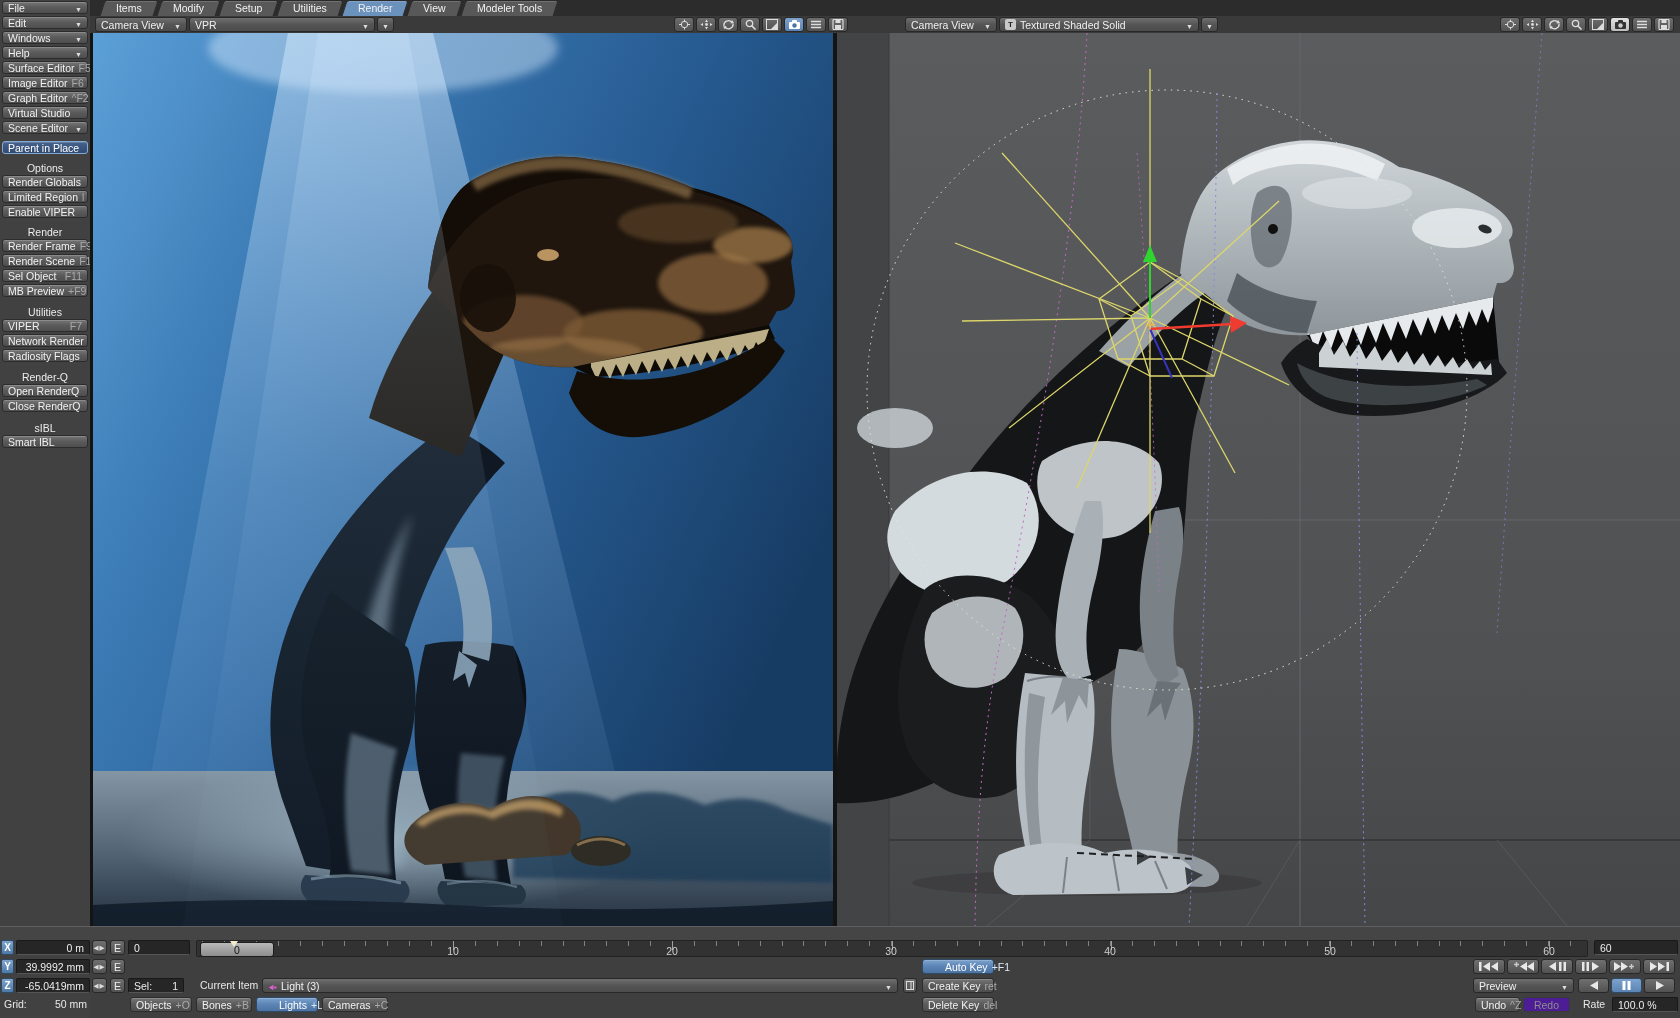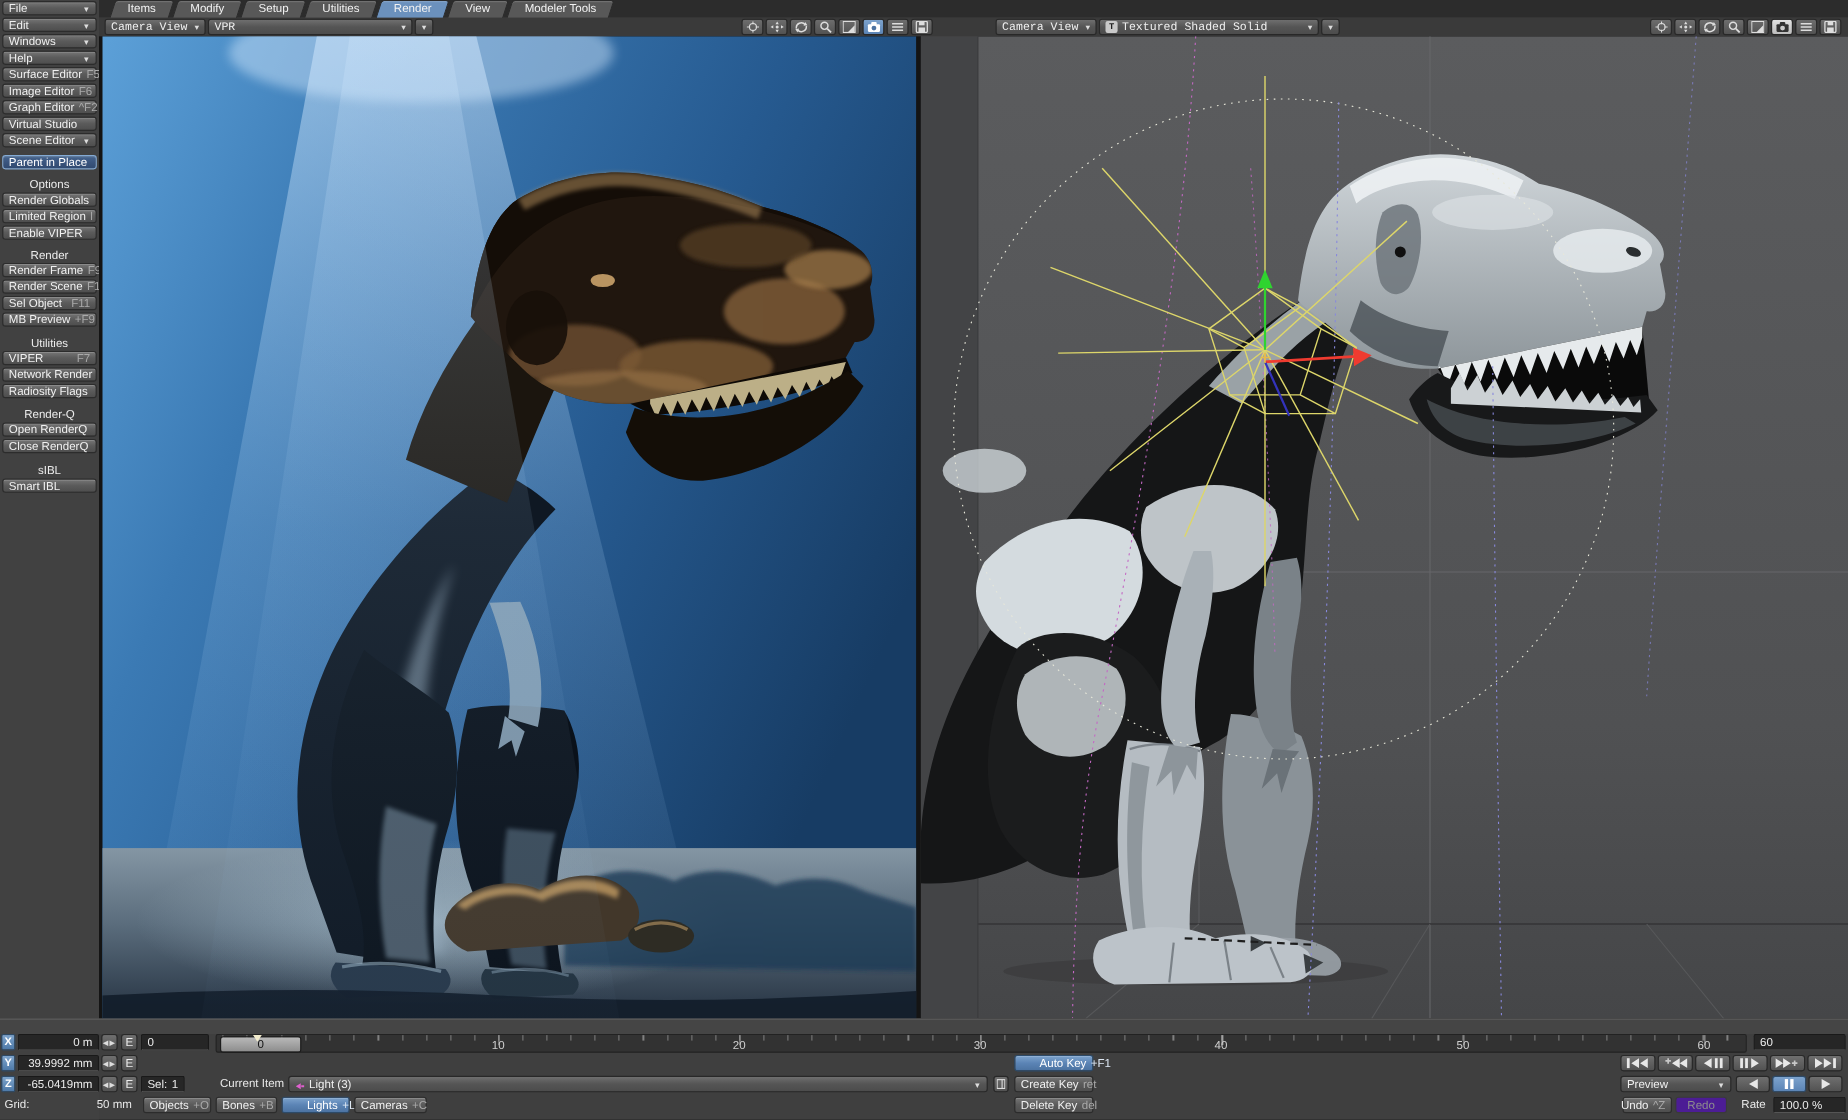--- a/index.html
+++ b/index.html
@@ -26,21 +26,21 @@
   .btn.selected{background:linear-gradient(#46648e,#3a557e 50%,#314a70);border:1px solid #84aad4;color:#fff;}
   #position-label{position:absolute;left:0;top:927px;width:80px;text-align:right;color:#e6e6e6;}
   
   #tabbar{position:absolute;left:90px;top:0;width:1590px;height:16px;background:#2c2c2c;display:flex;align-items:flex-start;padding-left:12px;box-sizing:border-box;}
   .tab{height:16px;line-height:15px;padding:0 13px;background:#585858;margin-right:3px;transform:skewX(-18deg);
        border:1px solid #2a2a2a;border-bottom:none;border-radius:3px 3px 0 0;box-shadow:inset 0 1px 0 rgba(255,255,255,.15);}
   .tab>span{display:block;transform:skewX(18deg);color:#f2f2f2;}
   .tab.active{background:#6b91bd;}
   
   #vphead{position:absolute;left:90px;top:16px;width:1590px;height:17px;background:#3a3a3a;}
-  .vpgroup{position:absolute;top:1px;display:flex;gap:2px;font-family:Liberation Mono, monospace;}
+  .vpgroup{position:absolute;top:1px;display:flex;gap:2px;}
   .vpbtn{height:15px;background:linear-gradient(#6f6f6f,#555 50%,#4c4c4c);border:1px solid #282828;border-radius:3px;
          display:flex;align-items:center;padding:0 5px;color:#f0f0f0;box-sizing:border-box;}
   .vpbtn .dd{margin-left:auto;}
   .tchip{width:11px;height:11px;background:#c9c9c9;color:#222;border-radius:2px;font-weight:bold;font-size:8px;
          display:flex;align-items:center;justify-content:center;margin-right:4px;}
   .icons{position:absolute;top:1px;display:flex;gap:2px;}
   .icb{width:20px;height:15px;background:linear-gradient(#6d6d6d,#525252);border:1px solid #282828;border-radius:3px;
        display:flex;align-items:center;justify-content:center;box-sizing:border-box;}
   .icb.bluehl{background:linear-gradient(#7da3cd,#5b84b5);}
   .icb.litehl{background:linear-gradient(#e2e2e2,#bdbdbd);}
@@ -598,21 +598,21 @@
           </svg>
         </div>
     </div>
   </div>
 
   <div class="brow" id="row3">
     <div class="abs axis" style="left:1px;">Z</div>
     <div class="abs field right" style="left:16px;width:74px;">-65.0419mm</div>
     <div class="abs mini step" style="left:92px;width:15px;"></div>
     <div class="abs mini" style="left:110px;width:15px;">E</div>
-    <div class="abs field" style="left:128px;width:40px;">
+    <div class="abs field" style="left:128px;width:56px;">
         <span>Sel:</span>
         <span style="margin-left:auto;">1</span>
       </div>
     <div class="abs lbl" style="left:200px;">Current Item</div>
     <div class="abs vpbtn" style="left:262px;width:636px;align-items:flex-end;">
       <svg class="lighticon" viewBox="0 0 10 10">
           <path d="M1,5 L6,2 L6,8 Z" fill="#e060d0"></path>
           <rect x="6.5" y="4" width="3" height="2" fill="#e060d0"></rect>
         </svg>
       <span>Light (3)</span>
@@ -647,21 +647,21 @@
       <div class="mini tbtn">
           <svg width="10" height="11">
             <path d="M1,1 L9,5.5 L1,10 Z" fill="#e8e8e8"></path>
           </svg>
         </div>
     </div>
   </div>
 
   <div class="brow" id="row4">
     <div class="abs lbl" style="left:4px;">Grid:</div>
-    <div class="abs lbl" style="left:55px;width:65px;text-align:right;">50 mm</div>
+    <div class="abs lbl" style="left:55px;width:65px;text-align:left;">50 mm</div>
     <div class="abs btn" style="left:130px;width:62px;height:15px;">
         <span>Objects</span>
         <span class="sc">+O</span>
       </div>
     <div class="abs btn" style="left:196px;width:56px;height:15px;">
         <span>Bones</span>
         <span class="sc">+B</span>
       </div>
     <div class="abs btn blue" style="left:256px;width:62px;height:15px;">
         <span>Lights</span>
@@ -672,21 +672,21 @@
         <span class="sc">+C</span>
       </div>
     <div class="abs btn" style="left:392px;width:70px;height:15px;margin-top:36px;">
         <span>Properties</span>
         <span class="sc">p</span>
       </div>
     <div class="abs btn" style="left:922px;width:72px;height:15px;">
         <span>Delete Key</span>
         <span class="sc">del</span>
       </div>
-    <div class="abs btn" style="left:1475px;width:45px;height:15px;justify-content:flex-end;">
+    <div class="abs btn" style="left:1475px;width:45px;height:15px;">
         <span>Undo</span>
         <span class="sc">^Z</span>
       </div>
     <div class="abs btn disabled" style="left:1523px;width:47px;height:15px;justify-content:center;">
         <span>Redo</span>
       </div>
     <div class="abs lbl" style="left:1583px;">Rate</div>
     <div class="abs field" style="left:1612px;width:66px;">100.0 %</div>
   </div>
 

